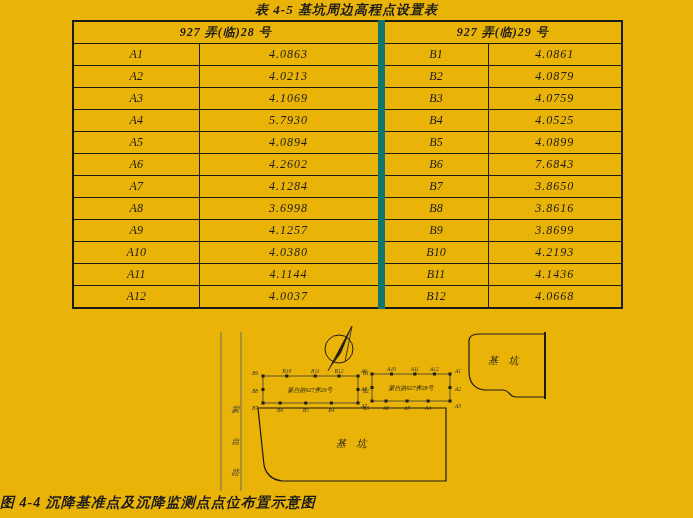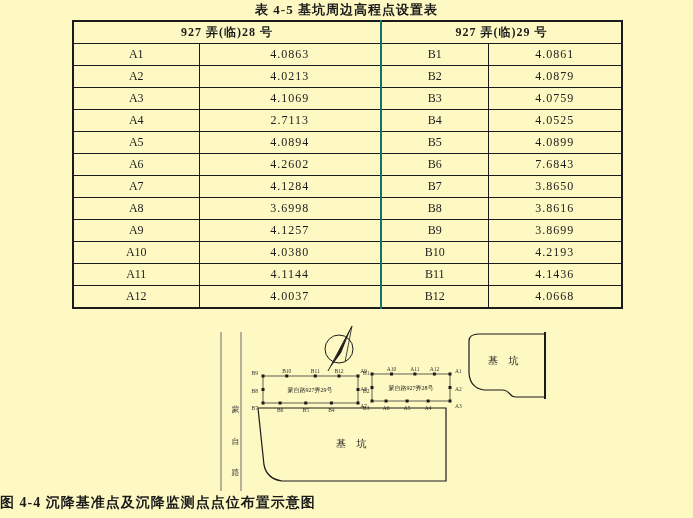--- a/index.html
+++ b/index.html
@@ -1,33 +1,33 @@
 <!DOCTYPE html>
 <html><head>
 <meta charset="utf-8">
 <style>
   html,body{margin:0;padding:0;background:#ffffff;}
   .page{
-    position:relative;width:693px;height:518px;background:#fef9c3;
-    font-family:"Liberation Serif","DejaVu Serif",serif;color:#1b1b1b;overflow:hidden;
+    position:relative;width:693px;height:518px;background:#eab308;
+    font-family:"Liberation Serif","DejaVu Serif",serif;color:#1b1b1b;overflow:hidden;font-style:italic;
   }
   .table-title{
     position:absolute;top:1px;left:0;width:100%;text-align:center;
     font-size:13px;font-weight:bold;letter-spacing:1px;
   }
   table.elev{
     position:absolute;left:72px;top:20px;width:549px;
     border-collapse:collapse;table-layout:fixed;
     border:2px solid #1b1b1b;
   }
   table.elev td{
     border:1px solid #1b1b1b;height:21px;text-align:center;vertical-align:middle;
     font-size:12px;padding:0;overflow:hidden;white-space:nowrap;
   }
-  table.elev td.midsep{border-left:2px solid #0f766e;}
+  table.elev td.midsep{border-left:7px solid #0f766e;}
   table.elev tr.hdr td{font-weight:bold;letter-spacing:1px;margin-left:47px;}
   table.elev td.val{letter-spacing:1px;}
   .fig-caption{
     position:absolute;top:494px;left:0;width:100%;text-align:left;
     font-size:14px;font-weight:bold;letter-spacing:1px;
   }
   svg.figure{position:absolute;left:0;top:0;}
   svg .thin{stroke:#3a3a3a;stroke-width:0.8;fill:none;}
   svg .outline{stroke:#1b1b1b;stroke-width:1.2;fill:none;}
   svg .roadline{stroke:#6b6b6b;stroke-width:1;fill:none;}
@@ -69,21 +69,21 @@
         <td class="val">4.0879</td>
       </tr>
       <tr>
         <td>A3</td>
         <td class="val">4.1069</td>
         <td class="midsep">B3</td>
         <td class="val">4.0759</td>
       </tr>
       <tr>
         <td>A4</td>
-        <td class="val">2.7113</td>
+        <td class="val">5.7930</td>
         <td class="midsep">B4</td>
         <td class="val">4.0525</td>
       </tr>
       <tr>
         <td>A5</td>
         <td class="val">4.0894</td>
         <td class="midsep">B5</td>
         <td class="val">4.0899</td>
       </tr>
       <tr>

